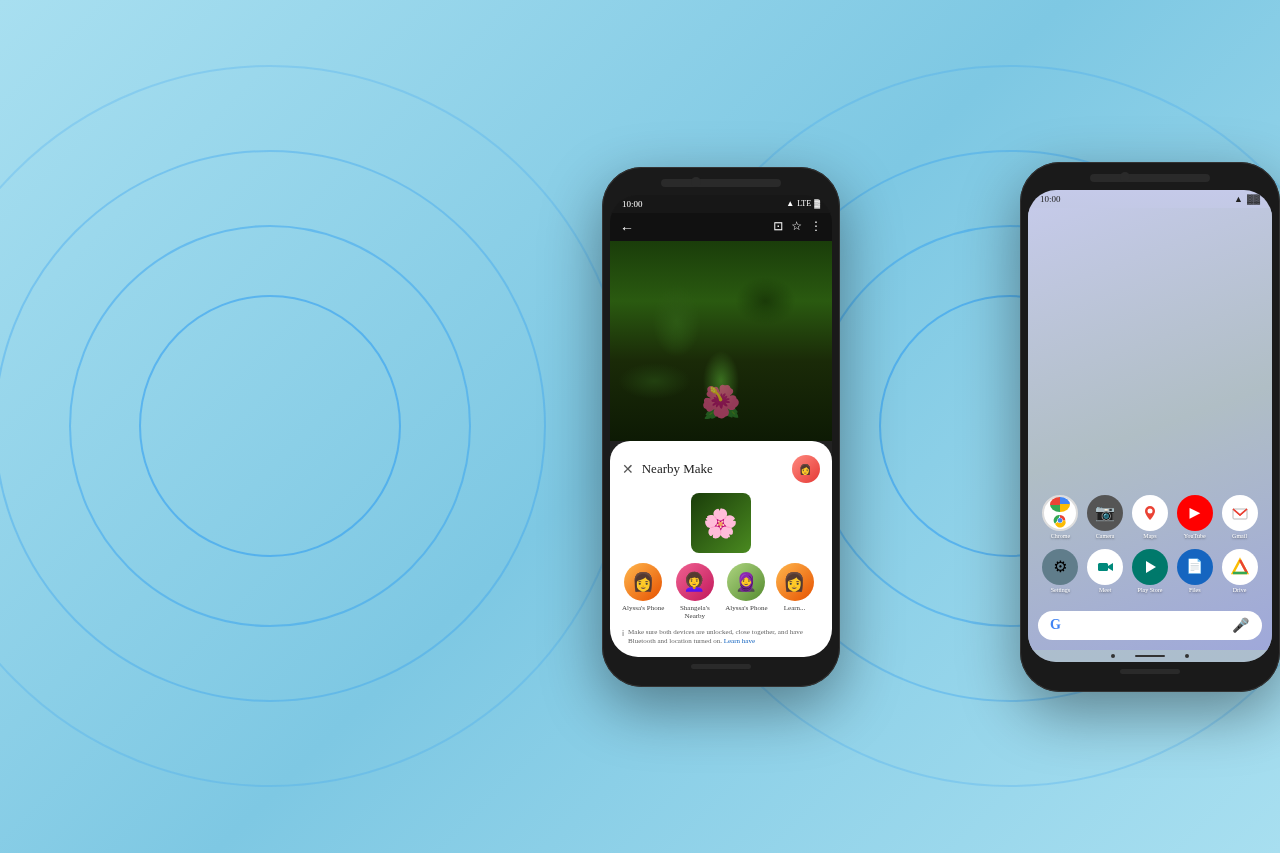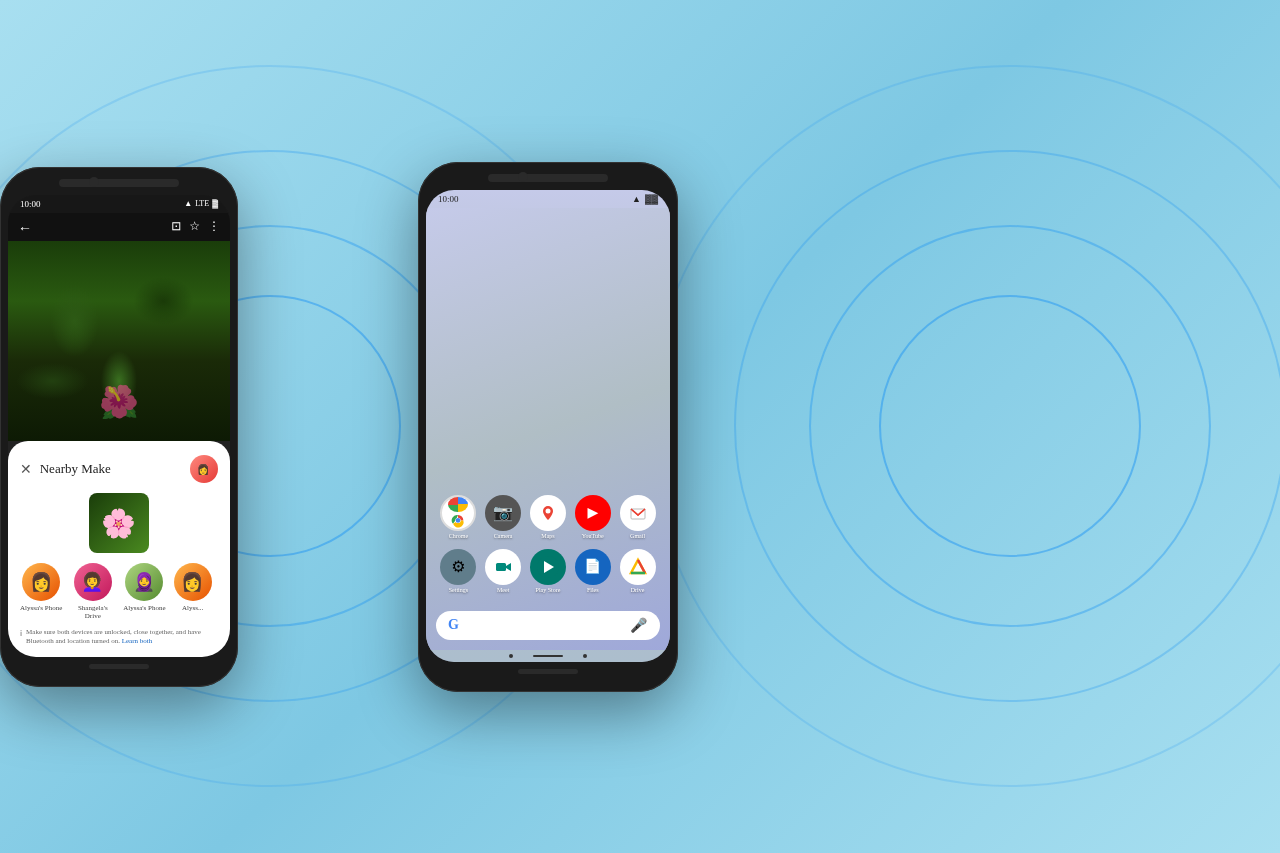--- a/index.html
+++ b/index.html
@@ -14,21 +14,21 @@
       align-items: center;
       justify-content: center;
     }
 
     .scene {
       position: relative;
       width: 1280px;
       height: 853px;
       display: flex;
       align-items: center;
-      justify-content: flex-start;
+      justify-content: flex-end;
     }
 
     .phones-container {
       display: flex;
       align-items: center;
       justify-content: center;
       gap: 180px;
       position: relative;
       z-index: 10;
     }
@@ -472,37 +472,37 @@
               </div>
             </div>
 
             <div class="nearby-devices">
               <div class="device-item">
                 <div class="device-avatar a1">👩</div>
                 <span class="device-name">Alyssa's Phone</span>
               </div>
               <div class="device-item">
                 <div class="device-avatar a2">👩‍🦱</div>
-                <span class="device-name">Shangela's Drive</span>
+                <span class="device-name">Shangela's Nearby</span>
               </div>
               <div class="device-item">
                 <div class="device-avatar a3">🧕</div>
                 <span class="device-name">Alyssa's Phone</span>
               </div>
               <div class="device-item">
                 <div class="device-avatar a1">👩</div>
-                <span class="device-name">Alyss...</span>
+                <span class="device-name">Learn...</span>
               </div>
             </div>
 
             <div class="info-text">
               <span class="info-icon">ℹ</span>
               <span>
                 Make sure both devices are unlocked, close together, and have Bluetooth and location turned on.
-                <a class="learn-more" href="#">Learn both</a>
+                <a class="learn-more" href="#">Learn have</a>
               </span>
             </div>
           </div>
 
         </div>
       </div>
 
       <div class="phone-speaker"></div>
     </div>
 

